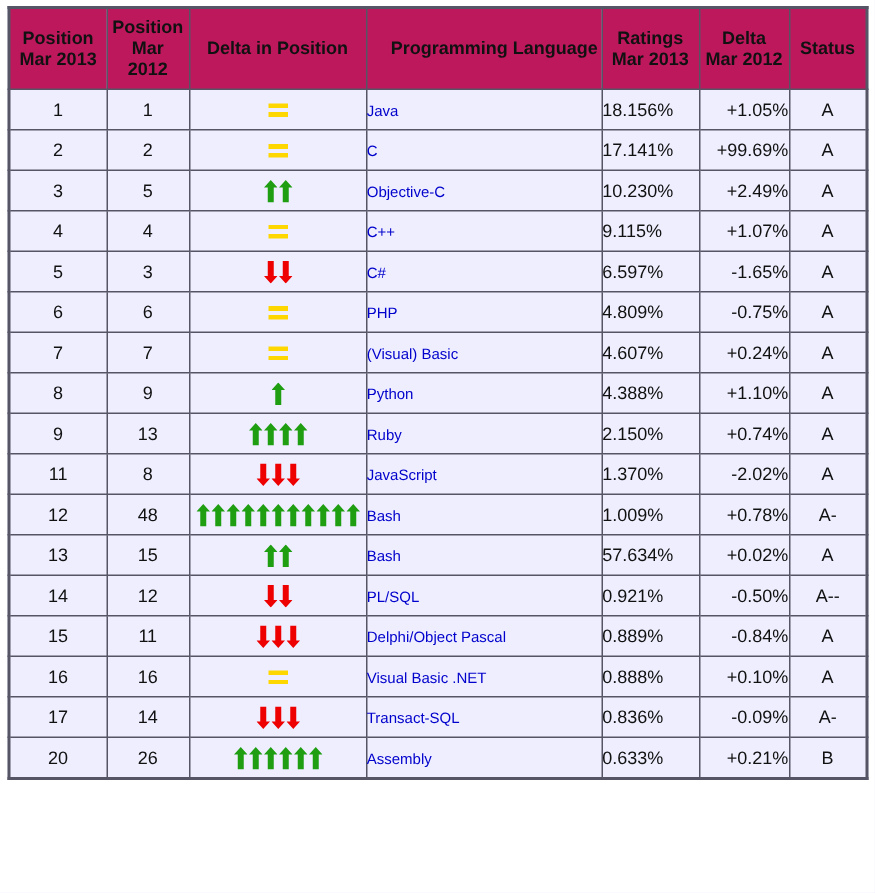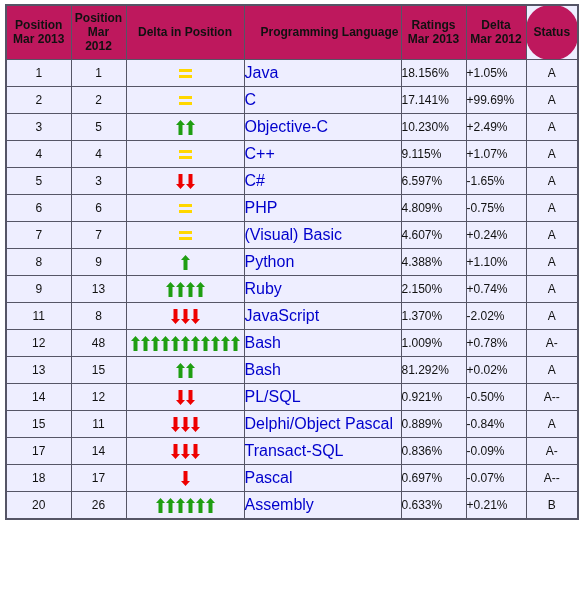--- a/index.html
+++ b/index.html
@@ -51,26 +51,26 @@
   table.tiobe tbody td {
     height: 26px;
     background: #eeeeff;
   }
 
   .c-pos      { text-align: center; width: 65px; }
   .c-pos2     { text-align: center; width: 55px; }
   .c-delta    { text-align: center; width: 118px; }
   .c-lang     { text-align: left;   width: 157px; padding-left: 7px; }
   .c-rating   { text-align: left; width: 65px; }
-  .c-dratio   { text-align: left; width: 60px; }
-  .c-status   { text-align: center; width: 52px; border-radius: 24px; }
+  .c-dratio   { text-align: right; width: 60px; }
+  .c-status   { text-align: center; width: 52px; }
 
   .lang-name {
     color: #0000cc;
-    font-size: 16px;
+    font-size: 10px;
   }
 
   
   .glyph-row {
     display: flex;
     align-items: center;
     justify-content: center;
     height: 26px;
     gap: 1px;
     line-height: 0;
@@ -390,21 +390,21 @@
                 </svg>
               </span>
               <span class="arrow">
                 <svg width="9" height="15" viewBox="0 0 9 15">
                   <path d="M4.5,0 L9,5 L6.5,5 L6.5,15 L2.5,15 L2.5,5 L0,5 Z" fill="#1f9e12"></path>
                 </svg>
               </span>
             </div>
           </td>
           <td class="c-lang"><span class="lang-name">Bash</span></td>
-          <td class="c-rating">81.292%</td>
+          <td class="c-rating">57.634%</td>
           <td class="c-dratio">+0.02%</td>
           <td class="c-status">A</td>
         </tr>
         <tr>
           <td class="c-pos">14</td>
           <td class="c-pos2">12</td>
           <td class="c-delta">
             <div class="glyph-row">
               <span class="arrow">
                 <svg width="9" height="15" viewBox="0 0 9 15">
@@ -444,20 +444,33 @@
                 </svg>
               </span>
             </div>
           </td>
           <td class="c-lang"><span class="lang-name">Delphi/Object Pascal</span></td>
           <td class="c-rating">0.889%</td>
           <td class="c-dratio">-0.84%</td>
           <td class="c-status">A</td>
         </tr>
         <tr>
+          <td class="c-pos">16</td>
+          <td class="c-pos2">16</td>
+          <td class="c-delta">
+            <div class="glyph-row">
+              <span class="eq"></span>
+            </div>
+          </td>
+          <td class="c-lang"><span class="lang-name">Visual Basic .NET</span></td>
+          <td class="c-rating">0.888%</td>
+          <td class="c-dratio">+0.10%</td>
+          <td class="c-status">A</td>
+        </tr>
+        <tr>
           <td class="c-pos">17</td>
           <td class="c-pos2">14</td>
           <td class="c-delta">
             <div class="glyph-row">
               <span class="arrow">
                 <svg width="9" height="15" viewBox="0 0 9 15">
                   <path d="M4.5,15 L9,10 L6.5,10 L6.5,0 L2.5,0 L2.5,10 L0,10 Z" fill="#ee0000"></path>
                 </svg>
               </span>
               <span class="arrow">
@@ -471,37 +484,20 @@
                 </svg>
               </span>
             </div>
           </td>
           <td class="c-lang"><span class="lang-name">Transact-SQL</span></td>
           <td class="c-rating">0.836%</td>
           <td class="c-dratio">-0.09%</td>
           <td class="c-status">A-</td>
         </tr>
         <tr>
-          <td class="c-pos">18</td>
-          <td class="c-pos2">17</td>
-          <td class="c-delta">
-            <div class="glyph-row">
-              <span class="arrow">
-                <svg width="9" height="15" viewBox="0 0 9 15">
-                  <path d="M4.5,15 L9,10 L6.5,10 L6.5,0 L2.5,0 L2.5,10 L0,10 Z" fill="#ee0000"></path>
-                </svg>
-              </span>
-            </div>
-          </td>
-          <td class="c-lang"><span class="lang-name">Pascal</span></td>
-          <td class="c-rating">0.697%</td>
-          <td class="c-dratio">-0.07%</td>
-          <td class="c-status">A--</td>
-        </tr>
-        <tr>
           <td class="c-pos">20</td>
           <td class="c-pos2">26</td>
           <td class="c-delta">
             <div class="glyph-row">
               <span class="arrow">
                 <svg width="9" height="15" viewBox="0 0 9 15">
                   <path d="M4.5,0 L9,5 L6.5,5 L6.5,15 L2.5,15 L2.5,5 L0,5 Z" fill="#1f9e12"></path>
                 </svg>
               </span>
               <span class="arrow">

